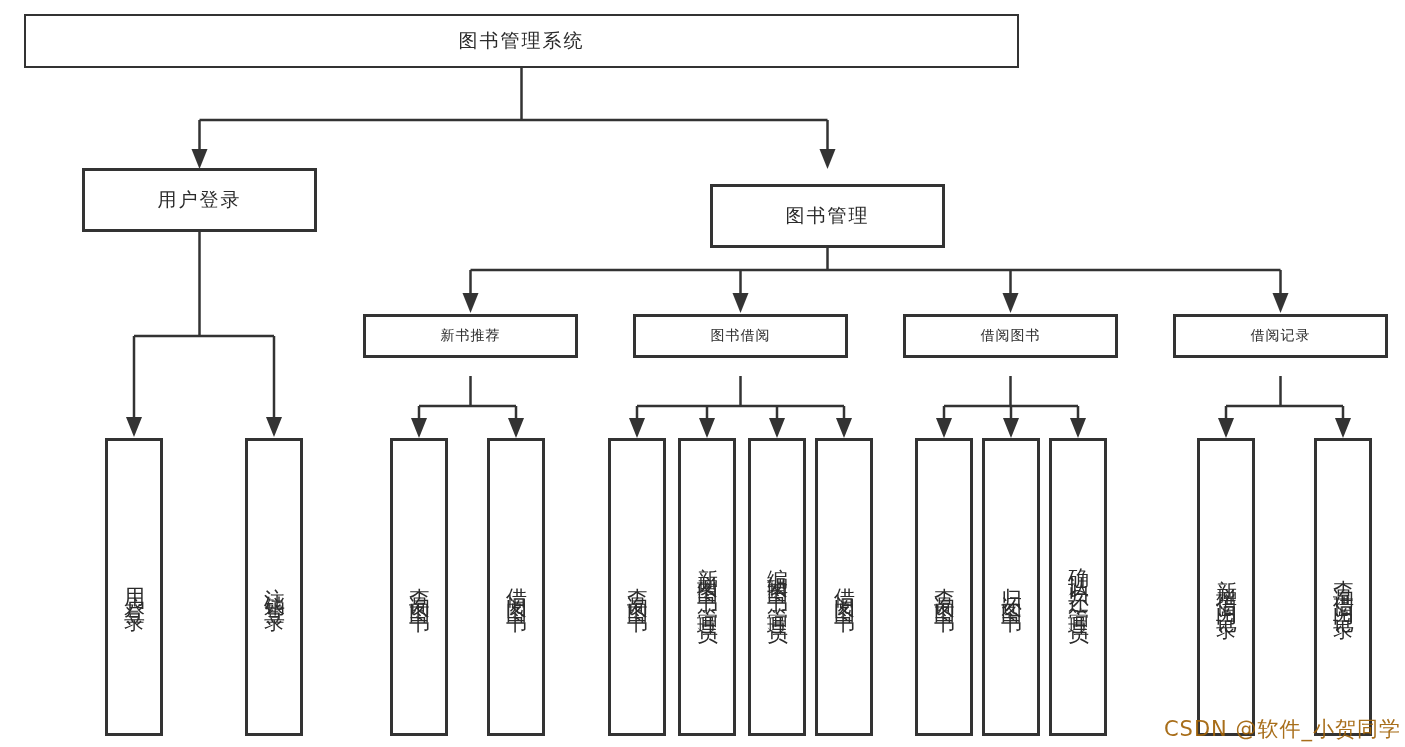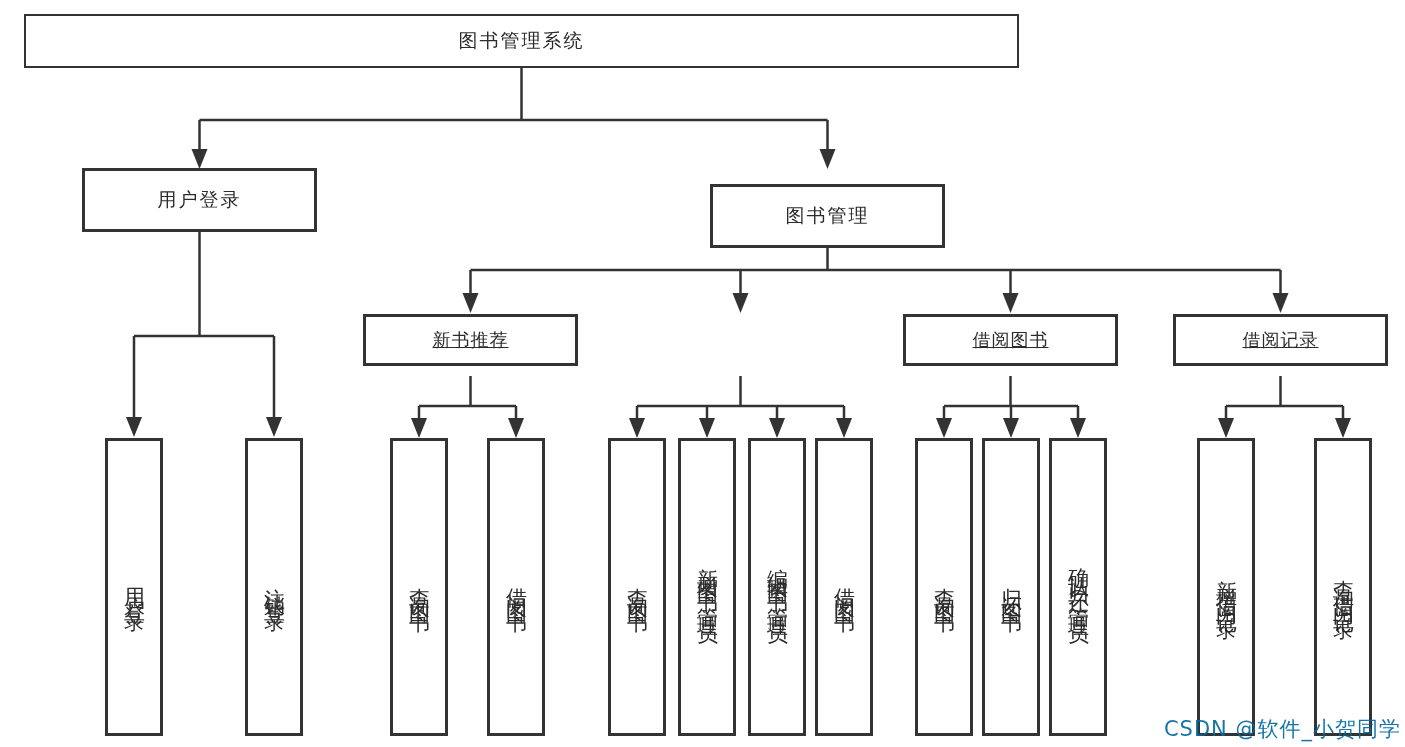--- a/index.html
+++ b/index.html
@@ -9,30 +9,30 @@
   }
   svg.wires { position:absolute; left:0; top:0; width:1405px; height:747px; }
   .box {
     position:absolute; background:#ffffff; border:3px solid #333333;
     box-sizing:border-box; display:flex; align-items:center; justify-content:center;
     color:#2b2b2b;
   }
   .root { left:24px; top:14px; width:995px; height:54px; border-width:2px;
           font-size:19px; letter-spacing:2px; }
   .lvl2 { top:168px; width:235px; height:64px; font-size:19px; letter-spacing:2px; }
-  .lvl3 { top:314px; width:215px; height:52px; font-size:18px; letter-spacing:1px;text-decoration:underline; }
+  .lvl3 { top:314px; width:215px; height:44px; font-size:14px; letter-spacing:1px; }
   .leaf { top:438px; width:58px; height:298px; }
   .vtext {
     writing-mode:vertical-rl; text-orientation:mixed;
     font-size:21px; letter-spacing:8px; line-height:1; white-space:nowrap;
     color:#2b2b2b;
   }
   .watermark {
     position:absolute; right:4px; bottom:4px; font-size:21px;
-    color:#0369a1; letter-spacing:1px; z-index:5; opacity:0.92;
+    color:#a16207; letter-spacing:1px; z-index:5; opacity:0.92;
   }
   .wire { stroke:#333333; stroke-width:2.5; fill:none; }
   .arrow { fill:#333333; stroke:none; }
 </style>
 </head>
 <body>
 
 <div class="canvas">
 
   <svg class="wires" viewBox="0 0 1405 747" xmlns="http://www.w3.org/2000/svg">
@@ -95,20 +95,21 @@
     <path class="wire" d="M1343 406 V419"></path>
       <polygon class="arrow" points="1335,418 1351,418 1343,438"></polygon>
   </svg>
 
   <div class="box root">图书管理系统</div>
 
   <div class="box lvl2" style="left:82px;">用户登录</div>
   <div class="box lvl2" style="left:710px;margin-top:16px;">图书管理</div>
 
   <div class="box lvl3" style="left:363px;">新书推荐</div>
+  <div class="box lvl3" style="left:633px;">图书借阅</div>
   <div class="box lvl3" style="left:903px;">借阅图书</div>
   <div class="box lvl3" style="left:1173px;">借阅记录</div>
 
   <div class="box leaf" style="left:105px;">
     <span class="vtext">用户登录</span>
   </div>
   <div class="box leaf" style="left:245px;">
     <span class="vtext">注销登录</span>
   </div>
 

